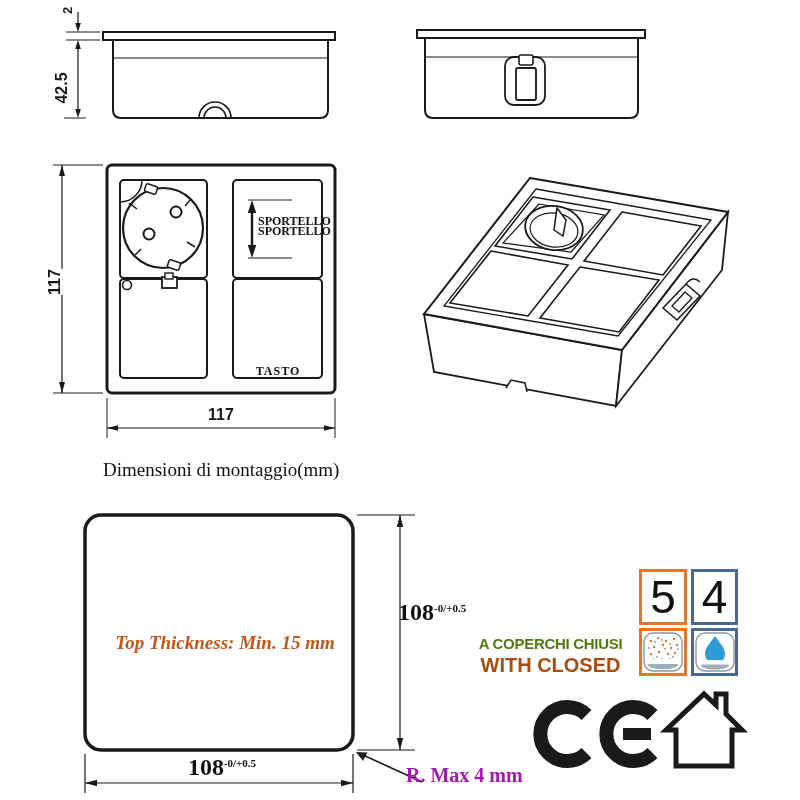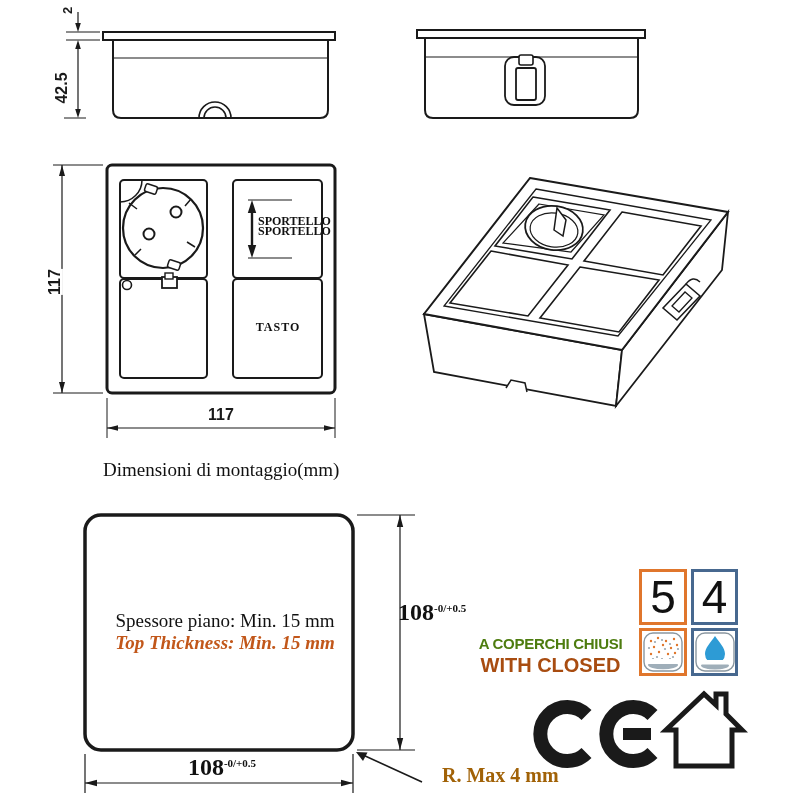--- a/index.html
+++ b/index.html
@@ -7,23 +7,23 @@
          font-family:"Liberation Sans",sans-serif;color:#111;}
   .abs{position:absolute;}
   .dim{font-weight:bold;font-size:16px;color:#1a1a1a;background:#fff;line-height:1;}
   .rot{transform:rotate(-90deg);transform-origin:center;display:inline-block;}
   .title-it{font-family:"Liberation Serif",serif;font-size:19px;color:#111;}
   .title-en{font-family:"Liberation Serif",serif;font-size:19px;font-weight:bold;font-style:italic;color:#c2571a;}
   .note-it{font-family:"Liberation Serif",serif;font-size:19px;color:#111;text-align:center;}
   .note-en{font-family:"Liberation Serif",serif;font-size:19px;font-weight:bold;font-style:italic;color:#c2571a;text-align:center;}
   .dim108{font-family:"Liberation Serif",serif;font-weight:bold;font-size:24px;color:#111;line-height:1;}
   .tol{font-family:"Liberation Serif",serif;font-weight:bold;font-size:11px;vertical-align:8px;letter-spacing:0;}
-  .rmax{font-family:"Liberation Serif",serif;font-weight:bold;font-size:20px;color:#a16207;margin-left:36px;}
+  .rmax{font-family:"Liberation Serif",serif;font-weight:bold;font-size:20px;color:#a21caf;}
   .sportello{font-family:"Liberation Serif",serif;font-weight:bold;font-size:12px;line-height:10px;letter-spacing:0;color:#111;}
-  .tasto{font-family:"Liberation Serif",serif;font-weight:bold;font-size:12px;letter-spacing:1px;color:#111;text-align:center;}
+  .tasto{font-family:"Liberation Serif",serif;font-weight:bold;font-size:12px;letter-spacing:1px;color:#111;text-align:center;margin-top:44px;}
   .ip-big{font-size:58px;font-weight:bold;letter-spacing:-3px;line-height:1;color:#111;}
   .digit-box{display:flex;align-items:center;justify-content:center;background:#fff;
              font-size:46px;line-height:1;color:#111;box-sizing:border-box;}
   .icon-box{display:flex;align-items:center;justify-content:center;background:#fff;box-sizing:border-box;}
   .b-orange{border:3px solid #e0762c;}
   .b-blue{border:3px solid #47688f;}
   .coperchi{font-size:15px;font-weight:bold;letter-spacing:-0.3px;color:#4d7c0f;text-align:center;}
   .withclosed{font-size:20px;font-weight:bold;color:#a84c10;text-align:center;}
   svg{display:block;}
   svg .ln{stroke:#1a1a1a;fill:none;}
@@ -155,21 +155,20 @@
 
     <line class="ln" x1="15" y1="249" x2="15" y2="288" stroke-width="1.2"></line>
     <line class="ln" x1="283" y1="249" x2="283" y2="288" stroke-width="1.2"></line>
     <line class="ln" x1="15" y1="278" x2="283" y2="278" stroke-width="1.2"></line>
     <polygon class="ar" points="15,278 27,274.8 27,281.2"></polygon>
     <polygon class="ar" points="283,278 271,274.8 271,281.2"></polygon>
 
     <line class="ln" x1="352" y1="277" x2="293" y2="250" stroke-width="1.6"></line>
     <polygon class="ar" points="286,247 297.5,247.5 293,256"></polygon>
   </svg>
-  <div class="abs note-it" style="left:110px;top:610px;width:230px;">Spessore piano: Min. 15 mm</div>
   <div class="abs note-en" style="left:110px;top:632px;width:230px;">Top Thickness: Min. 15 mm</div>
   <div class="abs dim108" style="left:152px;top:755px;width:140px;text-align:center;">
     <span>108</span><sup class="tol">-0/+0.5</sup>
   </div>
   <div class="abs dim108" style="left:398px;top:600px;">
     <span>108</span><sup class="tol">-0/+0.5</sup>
   </div>
   <div class="abs rmax" style="left:406px;top:764px;">R. Max 4 mm</div>
 
   <div class="abs digit-box b-orange" style="left:639px;top:569px;width:48px;height:56px;">

